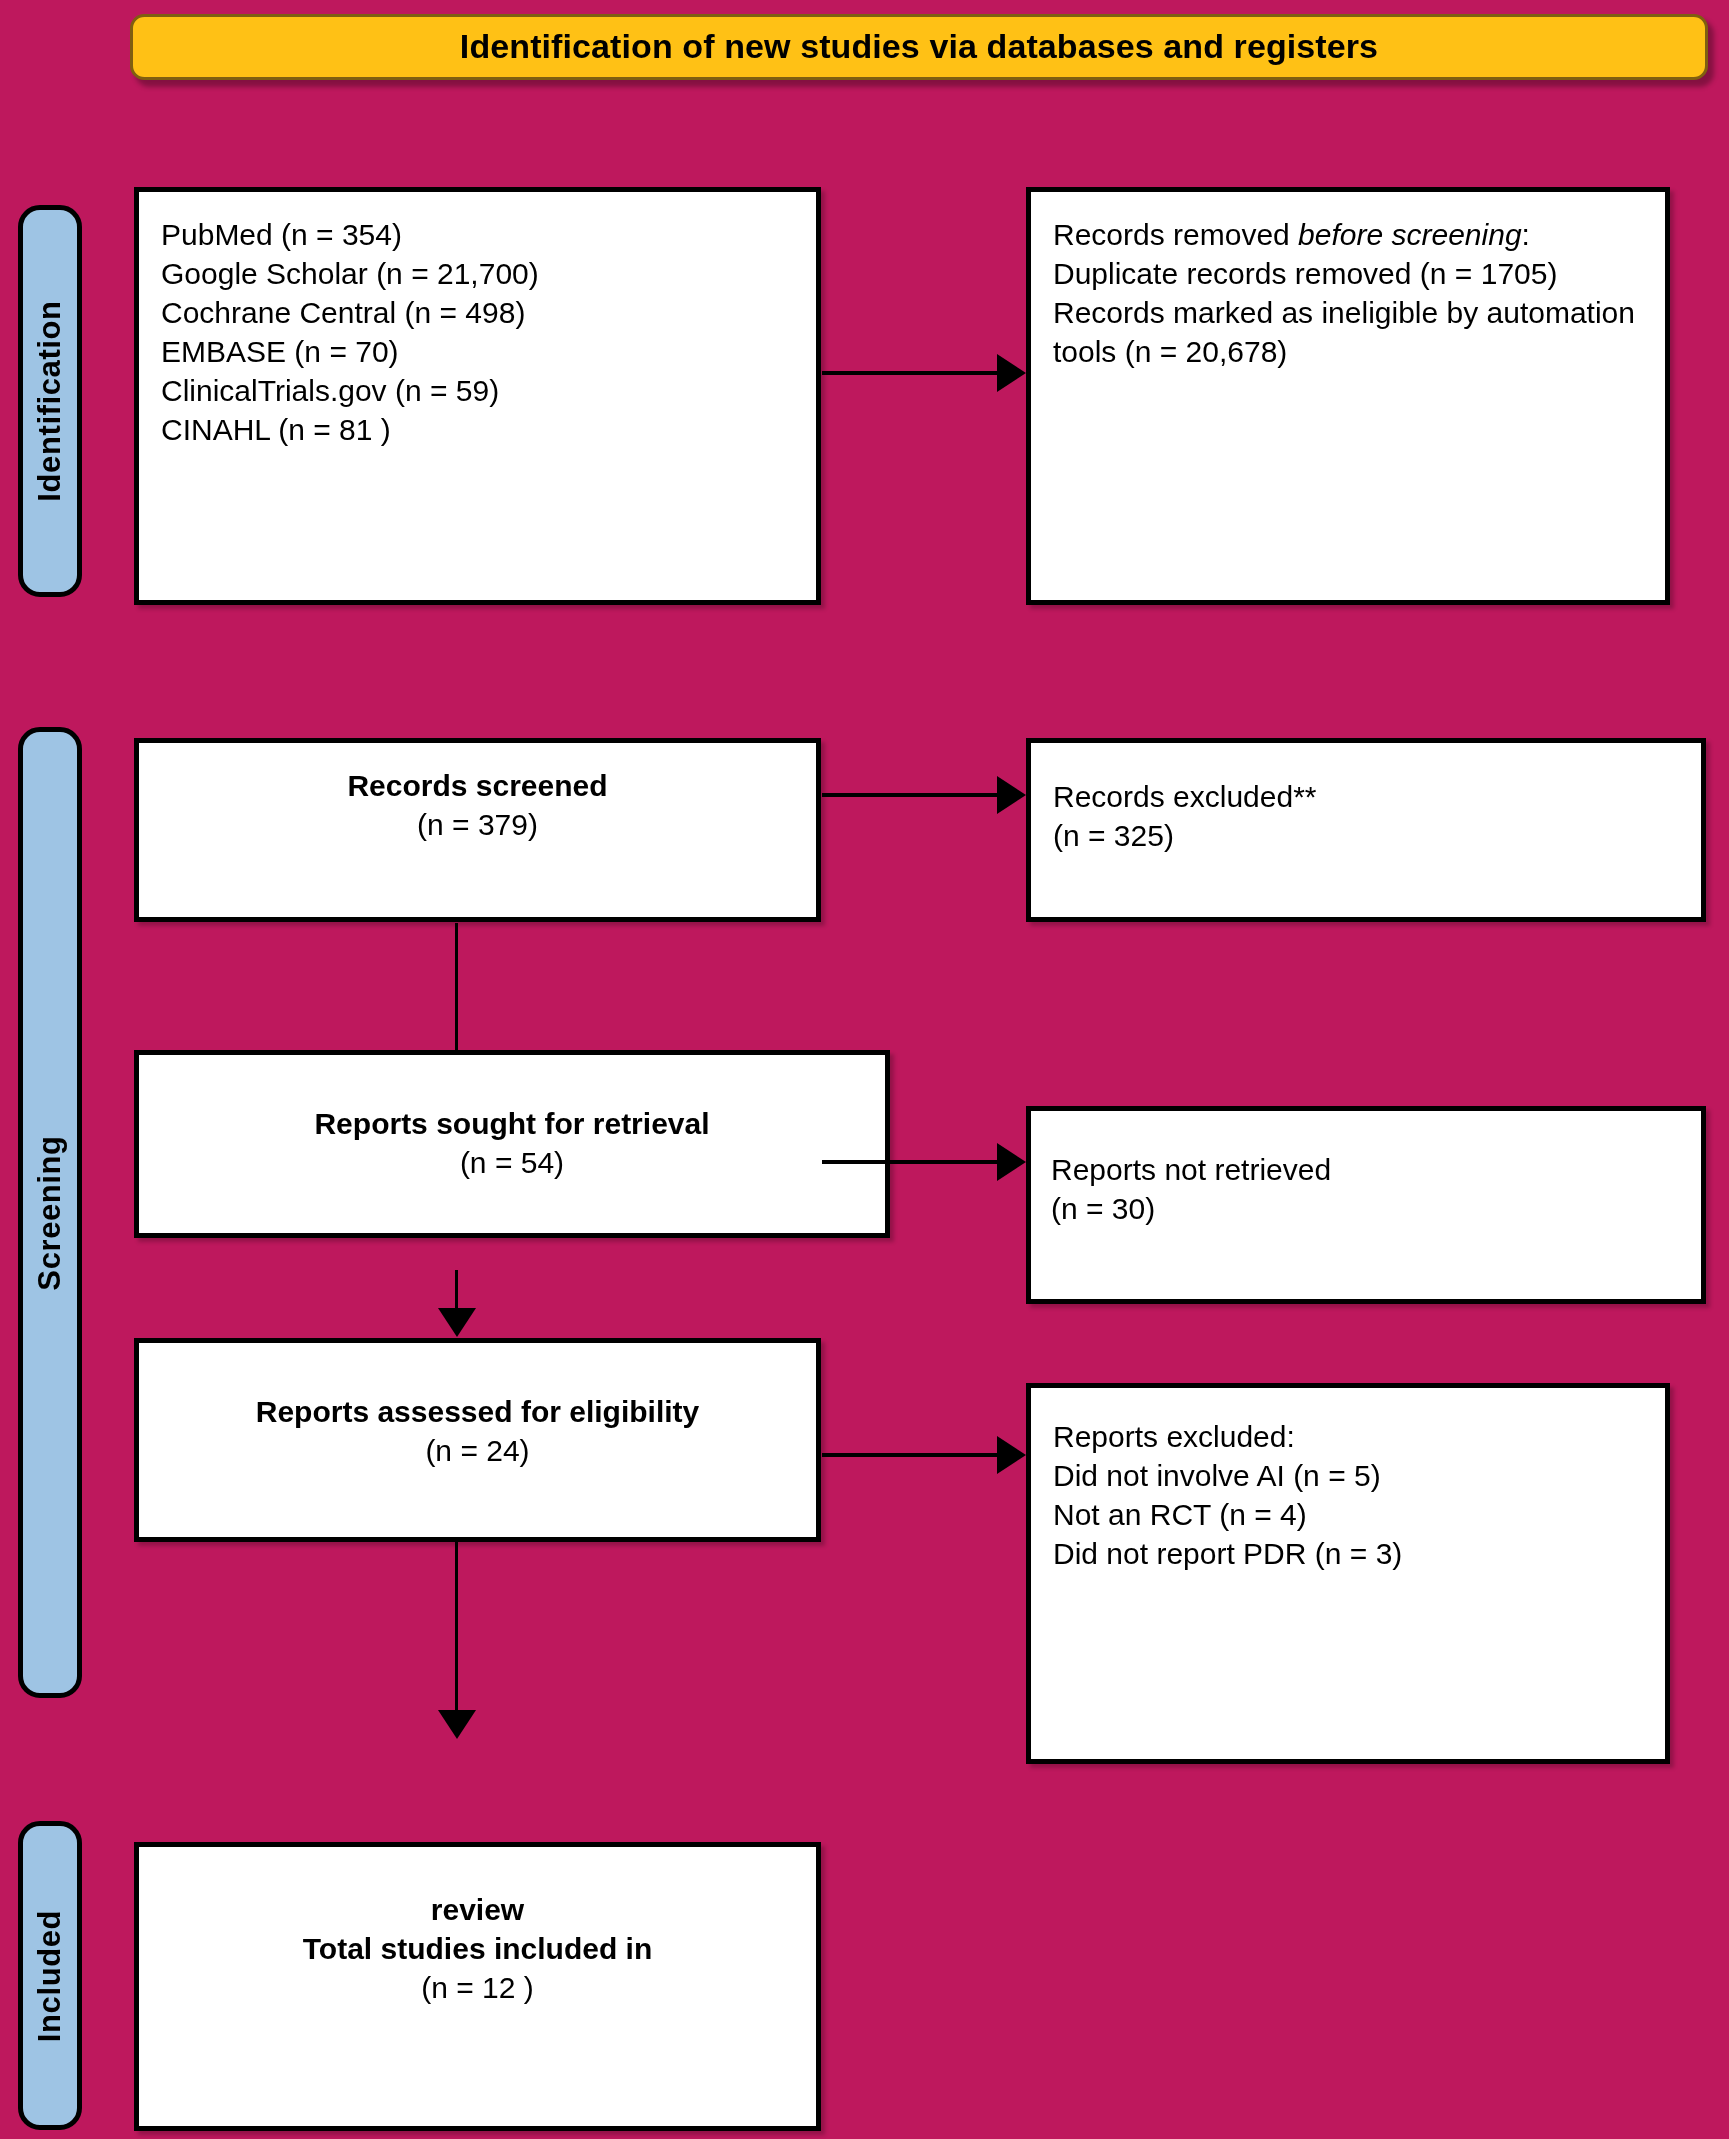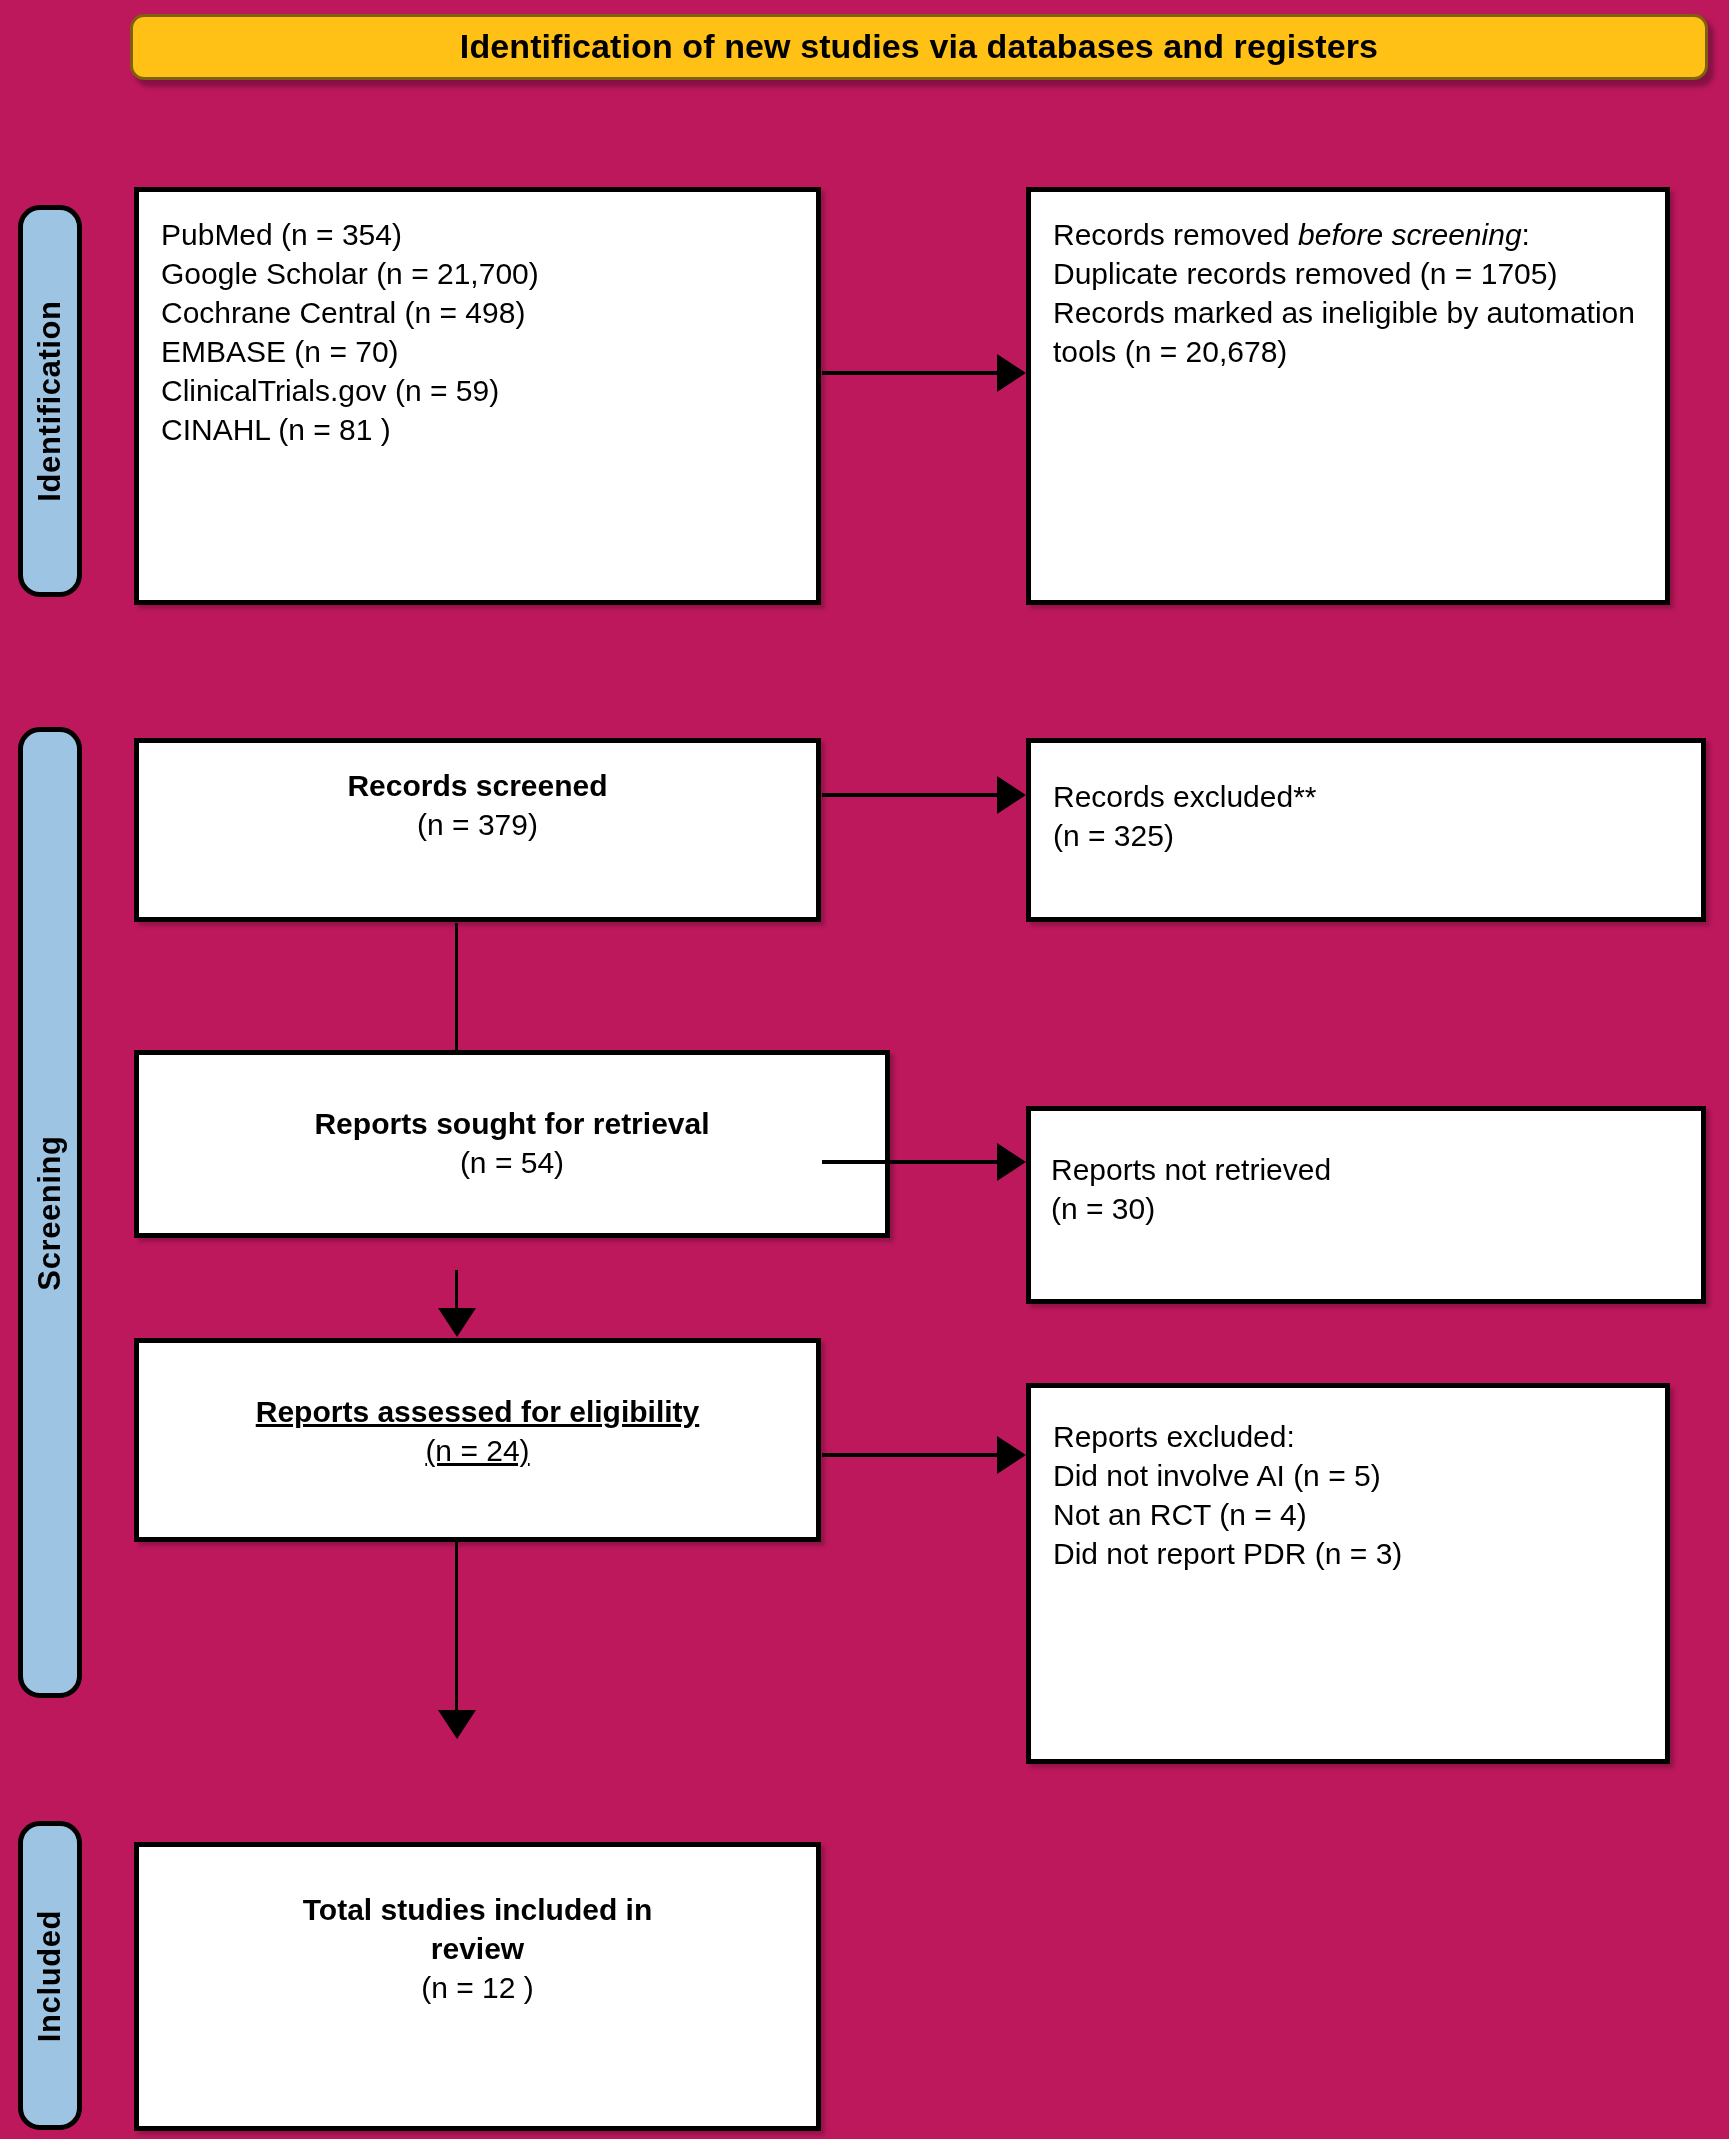--- a/index.html
+++ b/index.html
@@ -191,21 +191,21 @@
     <div class="box-inner" style="padding-top:39px;padding-left:20px;">
       <div class="ln">Reports not retrieved</div>
       <div class="ln">(n = 30)</div>
     </div>
   </div>
 
   <div class="vline" style="left:455px; top:1270px; height:40px;"></div>
   <div class="arrow-down" style="left:438px; top:1308px;"></div>
 
   <div class="box" style="left:134px; top:1338px; width:687px; height:204px;">
-    <div class="box-inner" style="padding-top:49px;text-decoration:underline;">
+    <div class="box-inner" style="padding-top:49px;">
       <div class="ln b c">Reports assessed for eligibility</div>
       <div class="ln c">(n = 24)</div>
     </div>
   </div>
 
   <div class="hline" style="left:822px; top:1453px; width:178px;"></div>
   <div class="arrow-right" style="left:997px; top:1436px;"></div>
 
   <div class="box" style="left:1026px; top:1383px; width:644px; height:381px;">
     <div class="box-inner" style="padding-top:29px;">
@@ -214,20 +214,20 @@
       <div class="ln">Not an RCT (n = 4)</div>
       <div class="ln">Did not report PDR (n = 3)</div>
     </div>
   </div>
 
   <div class="vline" style="left:455px; top:1542px; height:170px;"></div>
   <div class="arrow-down" style="left:438px; top:1710px;"></div>
 
   <div class="box" style="left:134px; top:1842px; width:687px; height:289px;">
     <div class="box-inner" style="padding-top:43px;">
+      <div class="ln b c">review</div>
       <div class="ln b c">Total studies included in</div>
-      <div class="ln b c">review</div>
       <div class="ln c">(n = 12 )</div>
     </div>
   </div>
 
 </div>
 
 
 </body></html>

